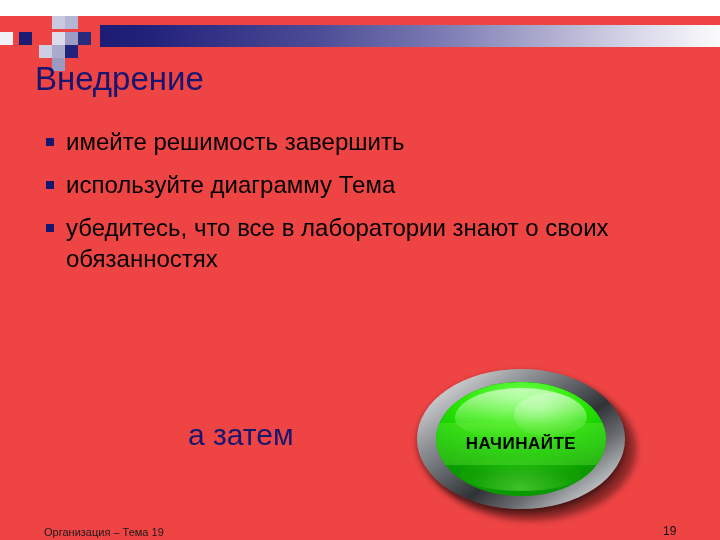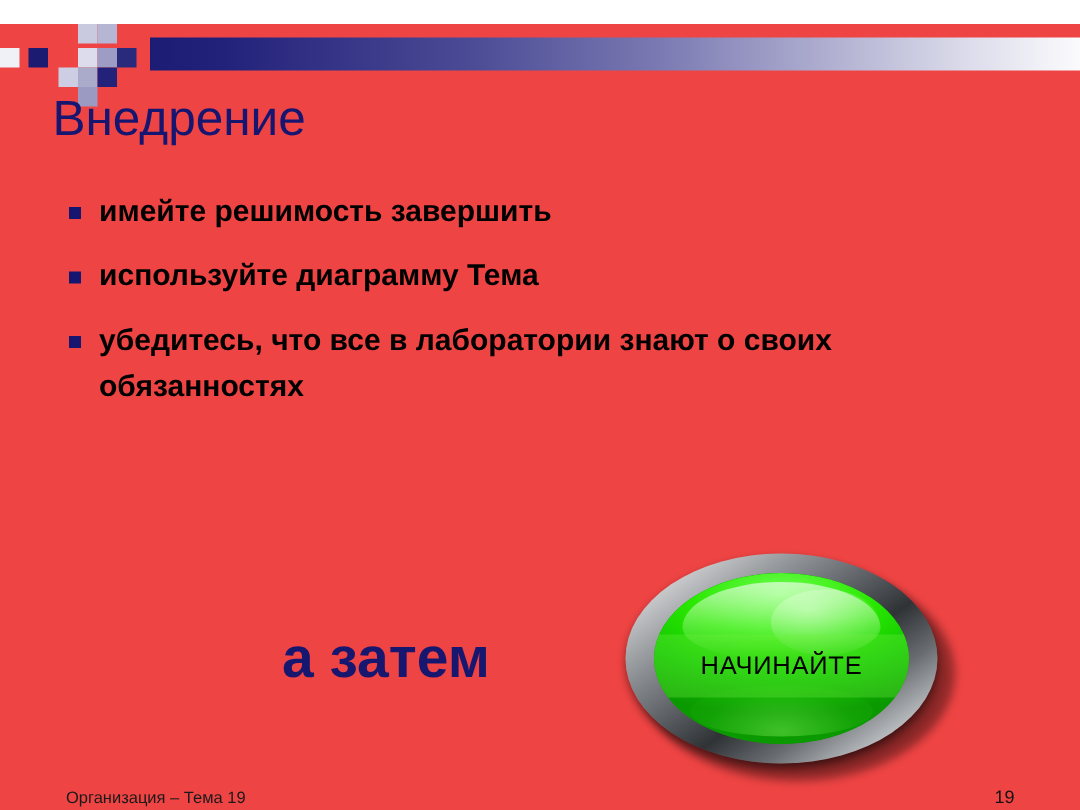--- a/index.html
+++ b/index.html
@@ -58,34 +58,33 @@
   }
   .bullet-mark {
     width: 8px;
     height: 8px;
     background: #161670;
     margin-top: 12px;
     margin-right: 12px;
     flex: 0 0 auto;
   }
   .bullet-text {
-    font-size: 20px;
+    font-size: 24px;
     line-height: 31px;
     color: #000000;
     flex: 1 1 auto;
-    font-weight: bold;
   }
 
   
   .a-zatem {
     position: absolute;
     left: 188px;
     top: 402px;
-    font-size: 38px;
-    font-weight: bold;
+    font-size: 30px;
+    font-weight: normal;
     color: #17176f;
     white-space: nowrap;
   }
 
   
   .start-btn-wrap {
     position: absolute;
     left: 411px;
     top: 347px;
     width: 232px;
@@ -162,21 +161,21 @@
     top: 36%;
     width: 100%;
     height: 37%;
     background: rgba(120, 240, 70, 0.30);
     display: flex;
     align-items: center;
     justify-content: center;
   }
   .btn-label {
     font-size: 17px;
-    font-weight: normal;
+    font-weight: bold;
     color: #000000;
     letter-spacing: 0.5px;
     white-space: nowrap;
   }
 
   
   .footer-left {
     position: absolute;
     left: 44px;
     top: 510px;

